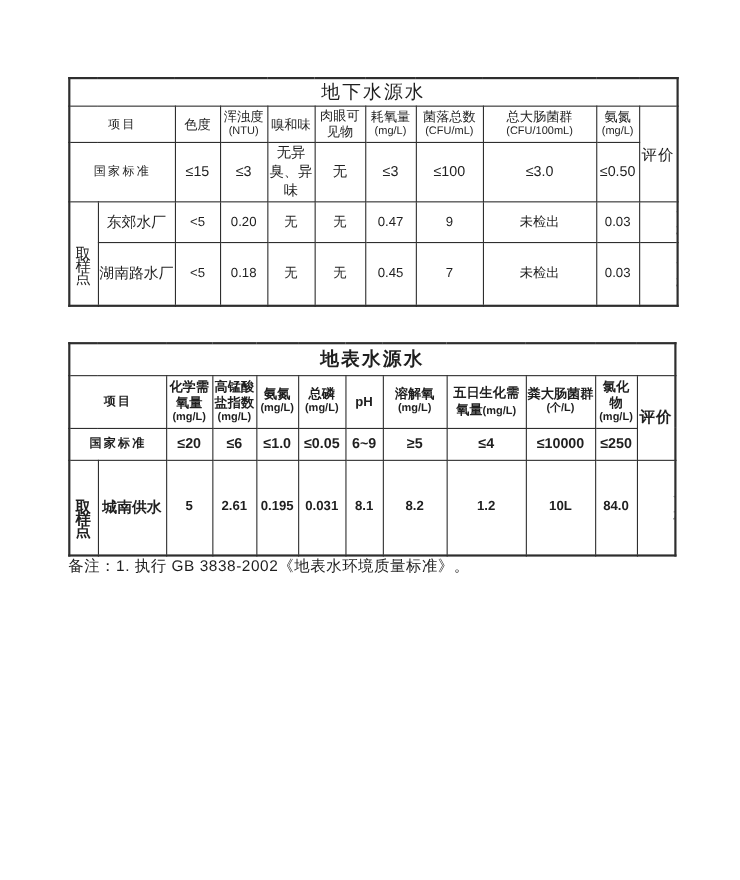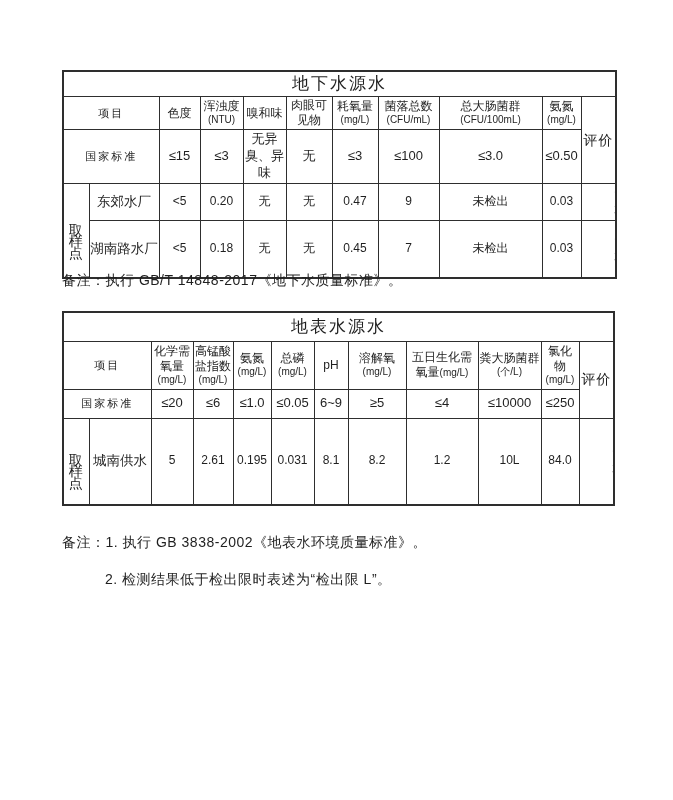--- a/index.html
+++ b/index.html
@@ -16,21 +16,21 @@
   }
   table {
     position: absolute;
     left: 62px;
     border-collapse: collapse;
     table-layout: fixed;
     background: #ffffff;
     border: 2px solid #2e2e2e;
   }
   .t1 { top: 28px; width: 553px; }
-  .t2 { top: 269px; width: 551px; }
+  .t2 { top: 269px; width: 551px; font-weight: bold; }
   td {
     border: 1px solid #2e2e2e;
     text-align: center;
     vertical-align: middle;
     font-size: 12px;
     line-height: 1.3;
     padding: 1px 0;
     overflow: hidden;
     color: #1f1f1f;
   }
@@ -63,21 +63,21 @@
     letter-spacing: 11px;
   }
   .note {
     position: absolute;
     font-size: 14px;
     letter-spacing: 0.5px;
     white-space: nowrap;
     color: #1f1f1f;
   }
   .note1  { left: 62px;  top: 230px; }
-  .note2a { left: 62px;  top: 492px; }
+  .note2a { left: 62px;  top: 464px; }
   .note2b { left: 105px; top: 529px; }
 </style>
 </head>
 <body>
 
 <div class="page">
 
   <table class="t1">
     <colgroup>
       <col style="width:26px">
@@ -140,21 +140,20 @@
       <td class="val">无</td>
       <td class="val">0.45</td>
       <td class="val">7</td>
       <td class="val">未检出</td>
       <td class="val">0.03</td>
       <td class="evalv">合格</td>
     </tr>
   </tbody>
     </table>
 
-  <div class="note note1">备注：执行 GB/T 14848-2017《地下水质量标准》。</div>
 
   <table class="t2">
     <colgroup>
       <col style="width:26px">
         <col style="width:62px">
         <col style="width:42px">
       <col style="width:40px">
         <col style="width:38px">
         <col style="width:43px">
       <col style="width:34px">
@@ -204,15 +203,14 @@
       <td class="val">8.2</td>
       <td class="val">1.2</td>
       <td class="val">10L</td>
       <td class="val">84.0</td>
       <td class="evalv">合格</td>
     </tr>
   </tbody>
     </table>
 
   <div class="note note2a">备注：1. 执行 GB 3838-2002《地表水环境质量标准》。</div>
-  <div class="note note2b">2. 检测结果低于检出限时表述为“检出限 L”。</div>
 
 </div>
 
 </body></html>

